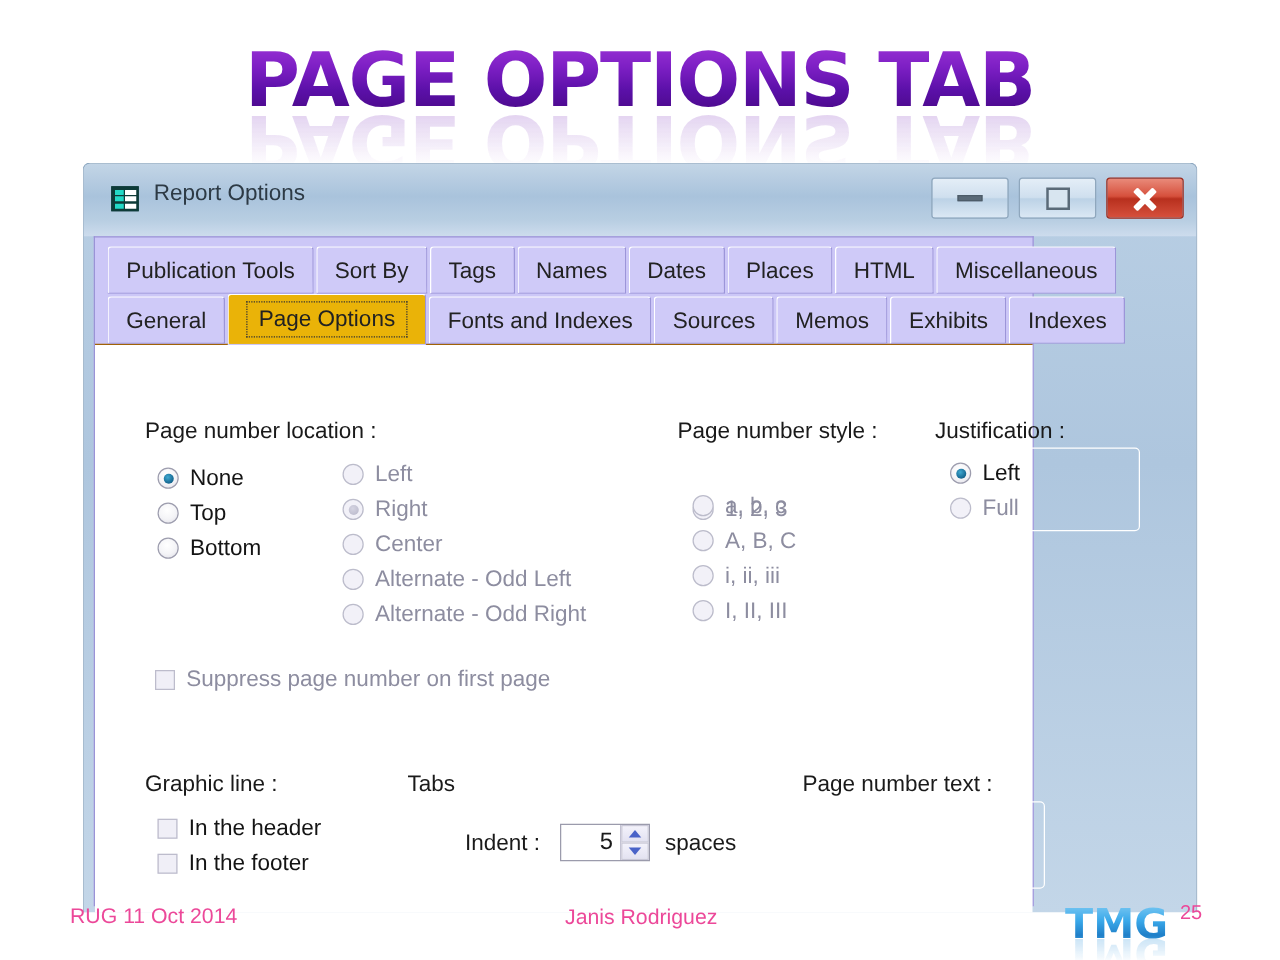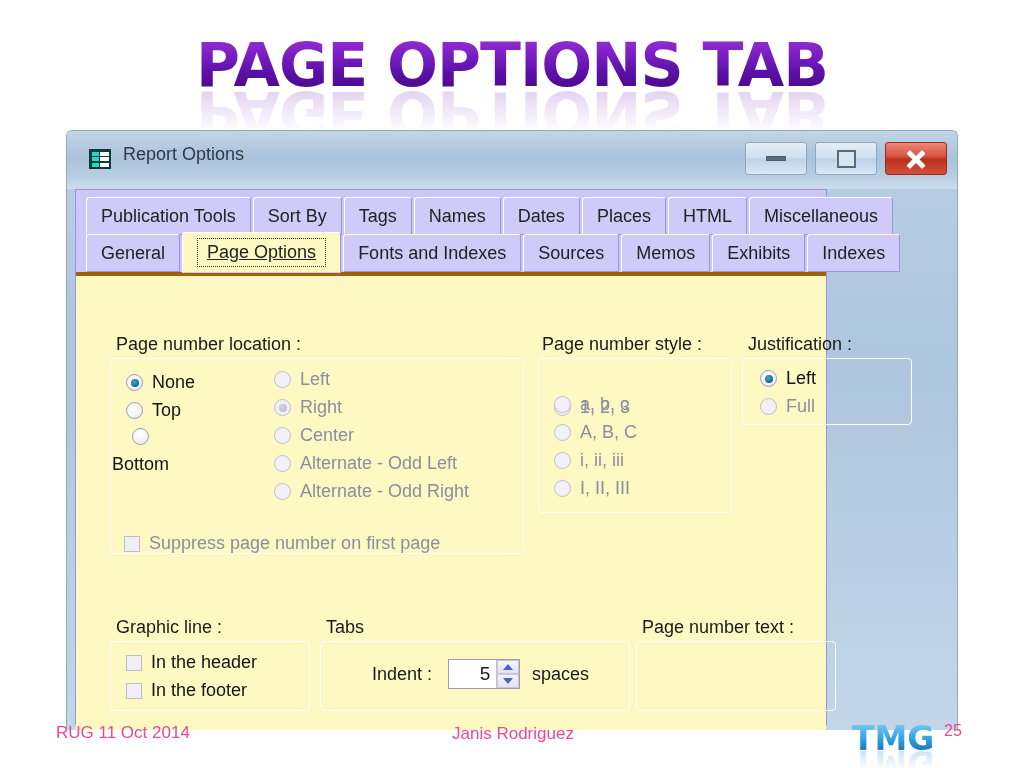--- a/index.html
+++ b/index.html
@@ -139,56 +139,55 @@
   }
   .tabrow {
     display: flex;
     height: 41px;
     padding-left: 10px;
     box-sizing: border-box;
     gap: 0px;
     align-items: flex-end;
   }
   .tabrow.row1 { margin-top: 4px; }
-  .tabrow.row2 { margin-top: 0px; border-bottom: 4px solid #a16207; }
+  .tabrow.row2 { margin-top: 0px; border-bottom: 1px solid #a16207; }
   .tab {
     height: 38px;
     display: flex; align-items: center; justify-content: center;
     padding: 0 14px;
     font-size: 18px;
     color: #222;
     background: #cfcaf8;
     border: 1px solid #ffffff;
     border-bottom: 1px solid #9a93d6;
     border-right: 1px solid #9c95d8;
     box-sizing: border-box;
     margin-right: 2px;
     border-radius: 3px 3px 0 0;
     white-space: nowrap;
   }
   .tab.selected {
-    background: #fef9c3;
+    background: #eab308;
     border-bottom: 1px solid #ccc7f7;
     height: 41px;
     margin-bottom: -1px;
     position: relative;
     z-index: 3;
-    text-decoration: underline;
   }
   .tab.selected .focus {
     border: 1px dotted #333;
     padding: 3px 9px;
     display: block;
   }
 
   
   .body {
     position: relative;
     height: 455px;
-    background: #fef9c3;
+    background: #ffffff;
   }
   .grp-label {
     position: absolute;
     font-size: 18px;
     color: #1a1a1a;
     white-space: nowrap;
   }
   .grp-box {
     position: absolute;
     border: 1px solid #ffffff;
@@ -404,21 +403,21 @@
         <div class="grp-box" style="left:34px; top:82px; width:414px; height:196px;"></div>
 
         <div class="radio-row" style="left:50px; top:96px;">
           <span class="radio checked"></span>
           <span class="lbl-on">None</span>
         </div>
         <div class="radio-row" style="left:50px; top:124px;">
           <span class="radio"></span>
           <span class="lbl-on">Top</span>
         </div>
-        <div class="radio-row" style="left:36px; top:152px;flex-direction:column;">
+        <div class="radio-row" style="left:50px; top:152px;">
           <span class="radio"></span>
           <span class="lbl-on">Bottom</span>
         </div>
 
         <div class="radio-row" style="left:198px; top:93px;">
           <span class="radio disabled"></span>
           <span class="lbl-off">Left</span>
         </div>
         <div class="radio-row" style="left:198px; top:121px;">
           <span class="radio disabled checked"></span>

